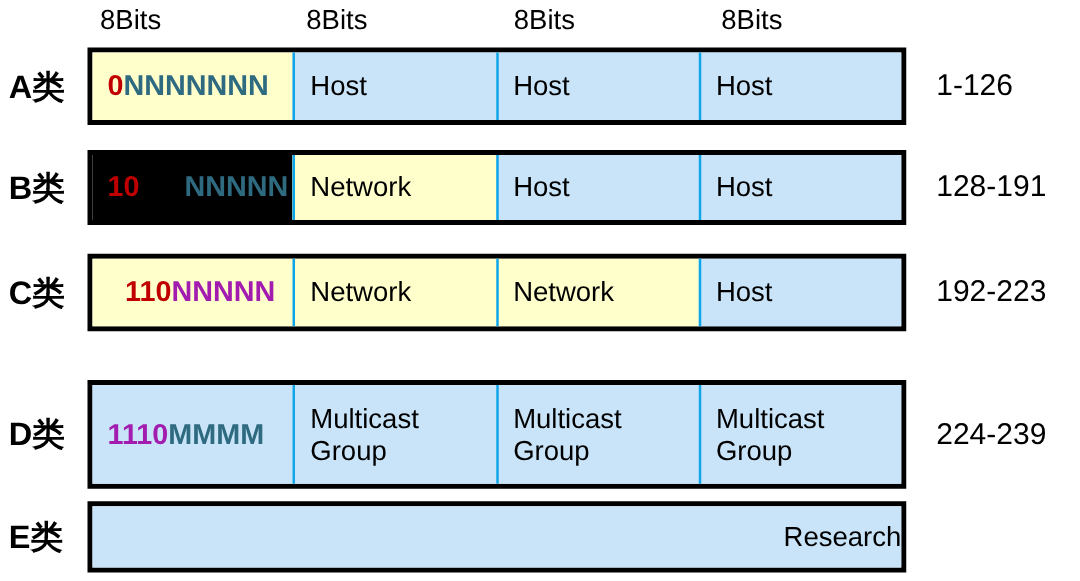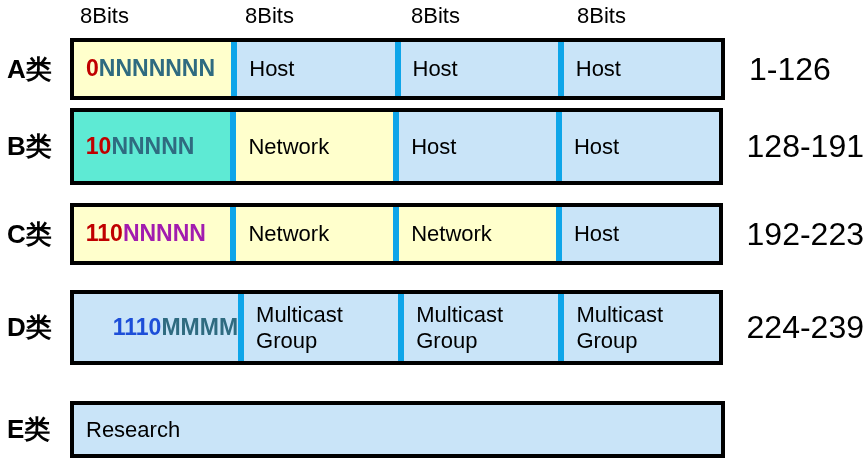--- a/index.html
+++ b/index.html
@@ -40,42 +40,42 @@
   .box{
     width:655px;
     box-sizing:border-box;
     border:4px solid #000;
     display:flex;
     align-items:stretch;
   }
   .cell{
     flex:1 1 0;
     box-sizing:border-box;
-    border-left:6px solid #0ea5e9;
+    border-left:2px solid #0ea5e9;
     display:flex;
     align-items:center;
     padding-left:12px;
     font-size:22px;
     line-height:1.18;
   }
   .cell:first-child{border-left:none;}
   .cell.bits{
     font-weight:700;
     font-size:23px;
     white-space:nowrap;
   }
   .cell.center{
-    justify-content:flex-start;
+    justify-content:flex-end;
     padding-left:12px;
   }
   .range{
     margin-left:24px;
     display:flex;
     align-items:center;
-    font-size:32px;
+    font-size:24px;
     white-space:nowrap;
   }
 </style>
 </head>
 <body>
 
 <div class="stage">
 
   <span class="bit-header" style="left:80px">8Bits</span>
   <span class="bit-header" style="left:245px">8Bits</span>
@@ -95,65 +95,65 @@
       <div class="cell" style="background-color: rgb(201, 228, 248);">
           <span>Host</span>
         </div>
       <div class="cell" style="background-color: rgb(201, 228, 248);">
           <span>Host</span>
         </div>
     </div>
     <div class="range">1-126</div>
   </div>
 
-  <div class="row" style="top:108px;height:77px">
+  <div class="row" style="top:120px;height:60px">
     <div class="class-label">B类</div>
     <div class="box">
-      <div class="cell bits" style="background-color: #5eead4;">
+      <div class="cell bits" style="background-color: #000000; gap: 36px;">
         <span style="color: rgb(192, 0, 0);">10</span>
           <span style="color: rgb(47, 107, 128);">NNNNN</span>
       </div>
       <div class="cell" style="background-color: rgb(255, 255, 204);">
           <span>Network</span>
         </div>
       <div class="cell" style="background-color: rgb(201, 228, 248);">
           <span>Host</span>
         </div>
       <div class="cell" style="background-color: rgb(201, 228, 248);">
           <span>Host</span>
         </div>
     </div>
     <div class="range">128-191</div>
   </div>
 
   <div class="row" style="top:203px;height:62px">
     <div class="class-label">C类</div>
     <div class="box">
-      <div class="cell bits" style="background-color: rgb(255, 255, 204);">
+      <div class="cell bits" style="background-color: rgb(255, 255, 204); justify-content: center;">
         <span style="color: rgb(192, 0, 0);">110</span>
           <span style="color: #a21caf;">NNNNN</span>
       </div>
       <div class="cell" style="background-color: rgb(255, 255, 204);">
           <span>Network</span>
         </div>
       <div class="cell" style="background-color: rgb(255, 255, 204);">
           <span>Network</span>
         </div>
       <div class="cell" style="background-color: rgb(201, 228, 248);">
           <span>Host</span>
         </div>
     </div>
     <div class="range">192-223</div>
   </div>
 
-  <div class="row" style="top:290px;height:75px">
+  <div class="row" style="top:304px;height:87px">
     <div class="class-label">D类</div>
     <div class="box">
       <div class="cell bits" style="background-color: rgb(201, 228, 248);">
-        <span style="color: #1d4ed8; margin-left: 27px;">1110</span>
+        <span style="color: #a21caf;">1110</span>
           <span style="color: rgb(47, 107, 128);">MMMM</span>
       </div>
       <div class="cell" style="background-color: rgb(201, 228, 248);">
           <span>Multicast Group</span>
         </div>
       <div class="cell" style="background-color: rgb(201, 228, 248);">
           <span>Multicast Group</span>
         </div>
       <div class="cell" style="background-color: rgb(201, 228, 248);">
           <span>Multicast Group</span>

